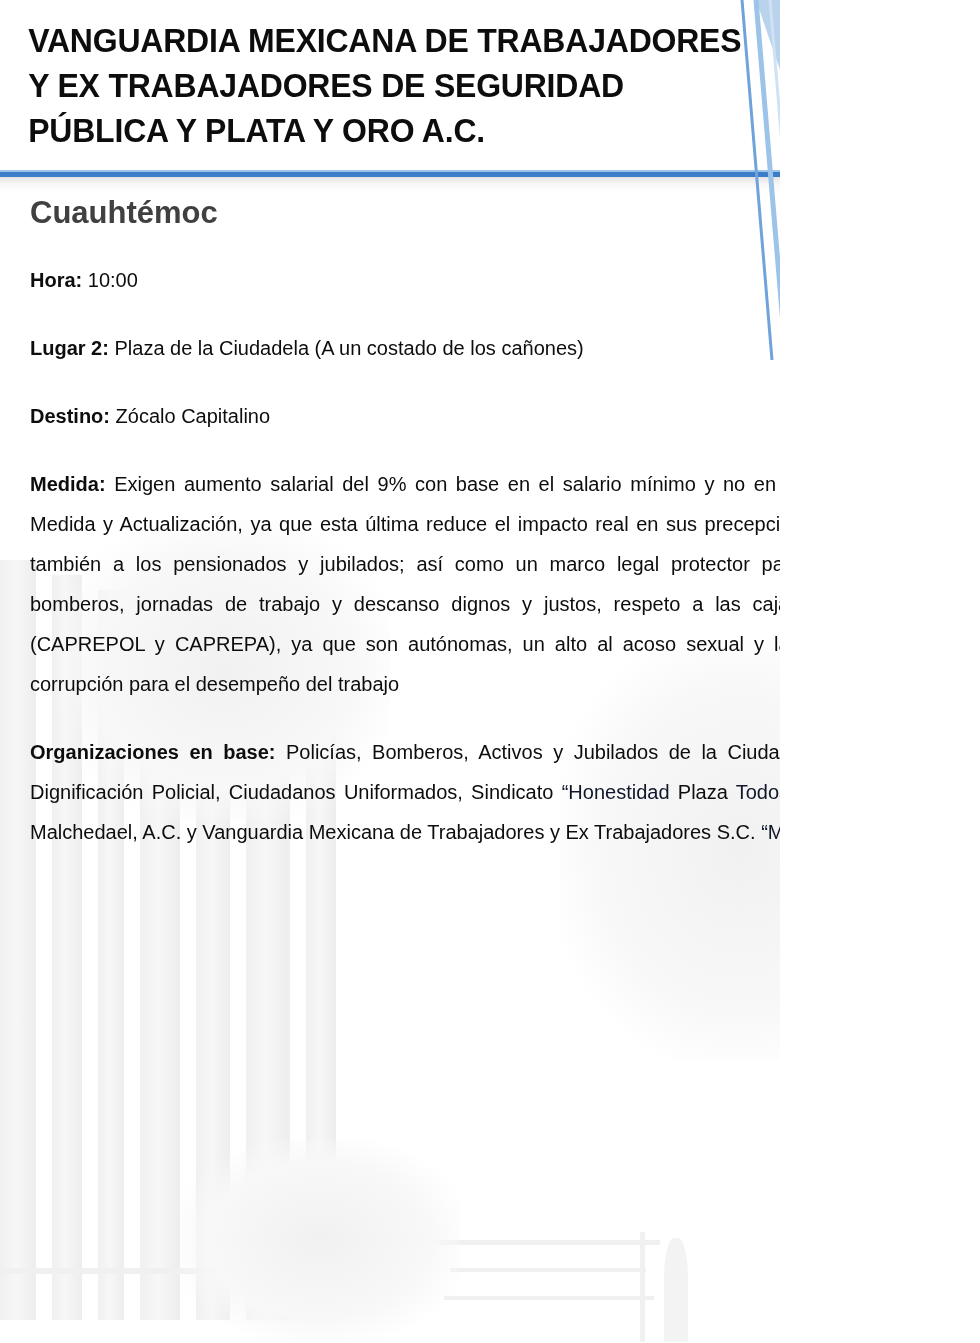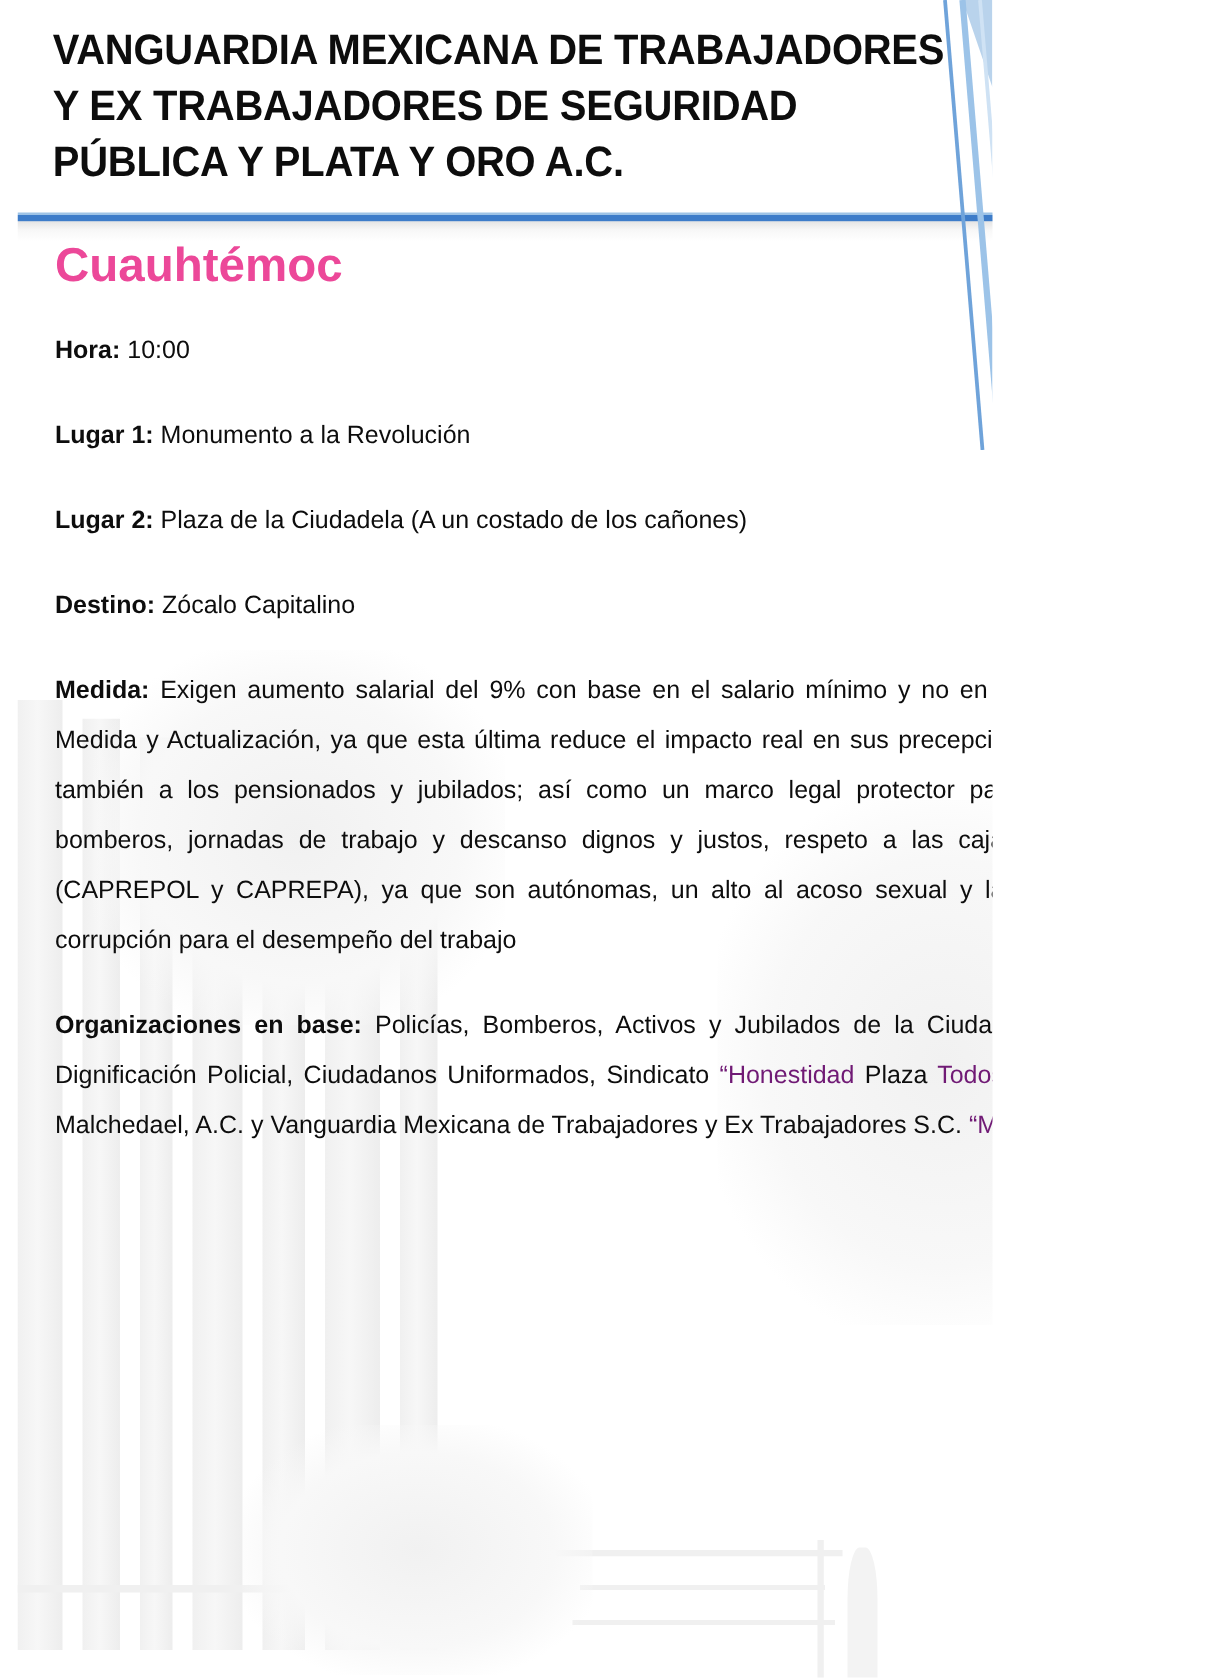--- a/index.html
+++ b/index.html
@@ -10,21 +10,20 @@
   }
 
   #slide {
     position: relative;
     width: 780px;
     height: 1343px;
     background: #ffffff;
     overflow: hidden;
     font-family: "Liberation Sans", "DejaVu Sans", sans-serif;
     color: #000000;
-    margin-left: 14px;
   }
 
   
   .watermark {
     position: absolute;
     inset: 0;
     pointer-events: none;
     z-index: 0;
     opacity: 1;
   }
@@ -102,45 +101,45 @@
   .body-block {
     position: absolute;
     left: 30px;
     top: 196px;
     width: 873px;
     z-index: 2;
   }
 
   .city-heading {
     margin: 0 0 30px 0;
-    font-size: 38px;
+    font-size: 31px;
     line-height: 34px;
     font-weight: bold;
-    color: #ec4899;
+    color: #404040;
   }
 
   p.field {
     margin: 0 0 28px 0;
     font-size: 20px;
     line-height: 40px;
     text-align: justify;
     text-justify: inter-word;
     color: #0d0d0d;
   }
   p.field:last-child {
     margin-bottom: 0;
   }
   p.field.short {
     text-align: left;
   }
   .lbl {
     font-weight: bold;
   }
   .blue {
-    color: #701a75;
+    color: #0f172a;
   }
 </style>
 </head>
 <body>
 
 <div id="slide">
 
   <div class="watermark">
     <div class="wm-col" style="left:0px;   top:560px; width:36px;  height:760px;"></div>
     <div class="wm-col" style="left:52px;  top:575px; width:30px;  height:745px;"></div>
@@ -183,24 +182,20 @@
 
   <div class="body-block">
 
     <h2 class="city-heading">Cuauhtémoc</h2>
 
     <p class="field short">
       <span class="lbl">Hora:</span>
       <span>10:00</span>
     </p>
 
-    <p class="field short">
-      <span class="lbl">Lugar 1:</span>
-      <span>Monumento a la Revolución</span>
-    </p>
 
     <p class="field">
       <span class="lbl">Lugar 2:</span>
       <span>Plaza de la Ciudadela (A un costado de los cañones)</span>
     </p>
 
     <p class="field short">
       <span class="lbl">Destino:</span>
       <span>Zócalo Capitalino</span>
     </p>

